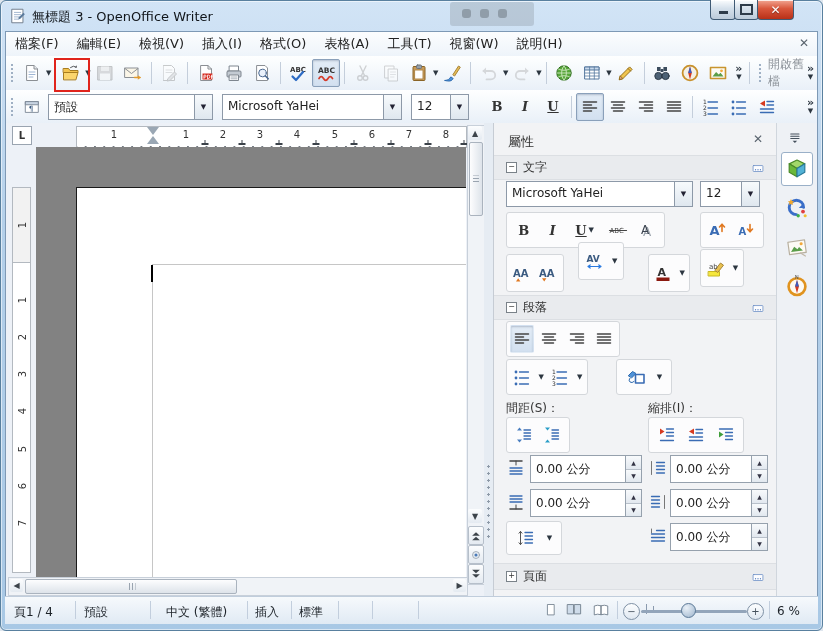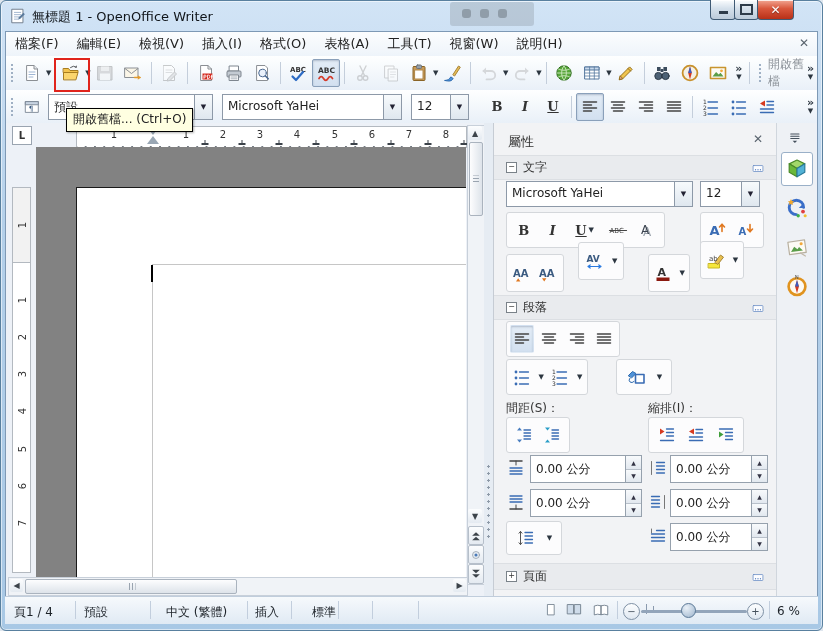--- a/index.html
+++ b/index.html
@@ -108,21 +108,21 @@
   <div class="titlebar">
     <div class="artifact" style="left:450px;top:2px;width:84px;height:24px"></div>
     <div class="artifact" style="left:462px;top:9px;width:9px;height:9px;background:rgba(70,76,84,.35)"></div>
     <div class="artifact" style="left:480px;top:9px;width:9px;height:9px;background:rgba(70,76,84,.35)"></div>
     <div class="artifact" style="left:498px;top:9px;width:9px;height:9px;background:rgba(70,76,84,.35)"></div>
     <span class="ic abs" style="left:9px;top:7px;width:18px;height:18px"><svg viewBox="0 0 20 20" width="100%" height="100%" fill="none" stroke-linecap="round" stroke-linejoin="round">
           <rect x="3.5" y="2.5" width="12" height="15" fill="#fff" stroke="#6a7684"></rect>
           <path d="M6 6h7M6 8.5h7M6 11h7M6 13.5h5" stroke="#9ab0cc"></path>
           <path d="M11 11.5l5-5 1.6 1.6-5 5-2.2.6z" fill="#5a7a9c"></path>
         </svg></span>
-    <div class="title-text">無標題 1 - OpenOffice Writer</div>
+    <div class="title-text">無標題 3 - OpenOffice Writer</div>
     <div class="capbtn" style="left:710px;width:24px">
         <div class="glyph-min"></div>
       </div>
     <div class="capbtn" style="left:734px;width:23px">
         <div class="glyph-max"></div>
       </div>
     <div class="capbtn close" style="left:757px;width:35px">
         <div class="glyph-x">✕</div>
       </div>
   </div>
@@ -579,21 +579,21 @@
     </div>
     <div class="sb-group" style="left:154px;top:131px;width:40px;height:36px">
       <div class="sbtn">
           <span class="ic"><svg viewBox="0 0 20 20" width="100%" height="100%" fill="none" stroke-linecap="round" stroke-linejoin="round">
               <text x="4.5" y="13" font-size="11" font-weight="bold" fill="#333" stroke="none">A</text>
               <rect x="3.5" y="14.5" width="13" height="3.5" fill="#8b1a10"></rect>
             </svg></span>
         </div>
       <span class="caret">▼</span>
     </div>
-    <div class="sb-group" style="left:206px;top:118px;width:42px;height:36px">
+    <div class="sb-group" style="left:206px;top:126px;width:42px;height:36px">
       <div class="sbtn">
           <span class="ic"><svg viewBox="0 0 20 20" width="100%" height="100%" fill="none" stroke-linecap="round" stroke-linejoin="round">
               <rect x="2.5" y="13.5" width="11" height="4.5" fill="#f6e73c" stroke="#c8b820"></rect>
               <path d="M9 12l5.5-7 3 2.2-5.5 7z" fill="#e8c050" stroke="#a8883a"></path>
               <text x="3" y="11" font-size="7" fill="#444" stroke="none">ab</text>
             </svg></span>
         </div>
       <span class="caret">▼</span>
     </div>
 
@@ -820,21 +820,21 @@
 
   <div class="statusbar">
     <div class="st" style="left:9px">頁1 / 4</div>
     <div class="stsep" style="left:70px"></div>
     <div class="st" style="left:79px">預設</div>
     <div class="stsep" style="left:145px"></div>
     <div class="st" style="left:161px">中文 (繁體)</div>
     <div class="stsep" style="left:242px"></div>
     <div class="st" style="left:250px">插入</div>
     <div class="stsep" style="left:286px"></div>
-    <div class="st" style="left:307px">標準</div>
+    <div class="st" style="left:294px">標準</div>
     <div class="stsep" style="left:333px"></div>
     <div class="stsep" style="left:367px"></div>
     <div class="stsep" style="left:413px"></div>
     <span class="ic abs" style="left:538px;top:5px;width:16px;height:17px"><svg viewBox="0 0 20 20" width="100%" height="100%" fill="none" stroke-linecap="round" stroke-linejoin="round">
           <rect x="6" y="2.5" width="8" height="13" fill="#fff" stroke="#6a7886"></rect>
         </svg></span>
     <span class="ic abs" style="left:557px;top:5px;width:24px;height:17px"><svg viewBox="0 0 20 20" width="100%" height="100%" fill="none" stroke-linecap="round" stroke-linejoin="round">
           <rect x="2.5" y="3" width="7" height="11" fill="#cfdcea" stroke="#6a7886"></rect>
           <rect x="10.8" y="3" width="7" height="11" fill="#cfdcea" stroke="#6a7886"></rect>
         </svg></span>
@@ -846,14 +846,13 @@
     <div class="ztick" style="left:641px;top:7px;height:10px"></div>
     <div class="ztick" style="left:648px;top:9px;height:7px"></div>
     <div class="zoomtrack" style="left:636px;width:106px"></div>
     <div class="zoomhandle" style="left:676px;top:6px"></div>
     <div class="zbtn" style="left:742px;top:6px">+</div>
     <div class="stsep" style="left:764px"></div>
     <div class="st" style="left:772px">6 %</div>
   </div>
 
   <div class="redbox"></div>
-  <div class="tooltip">開啟舊檔... (Ctrl+O)</div>
 </div>
 
 </body></html>

